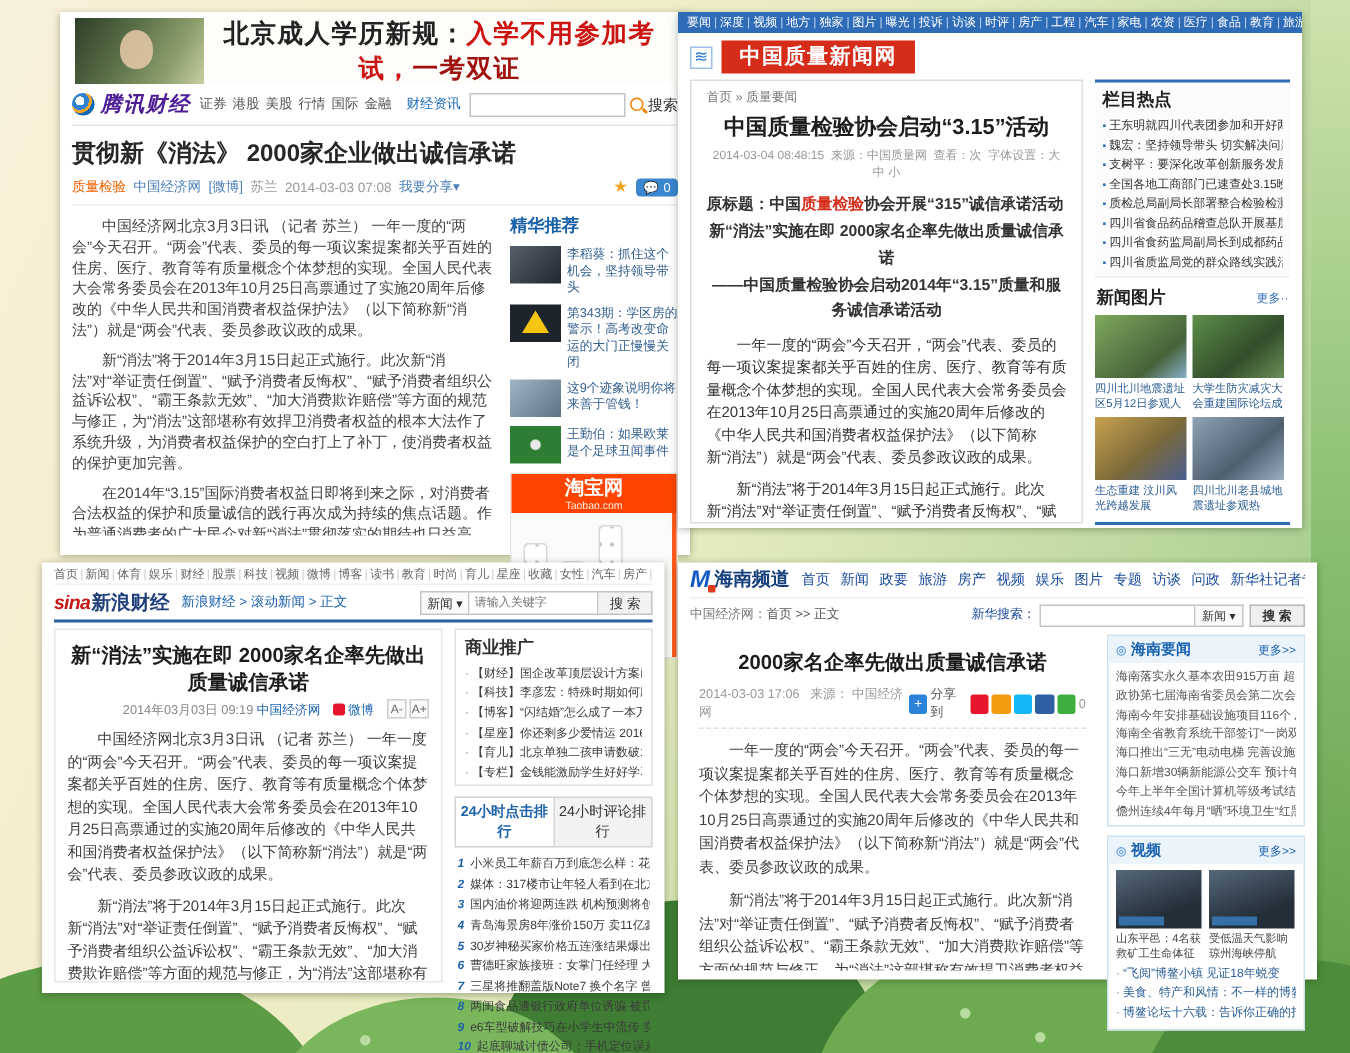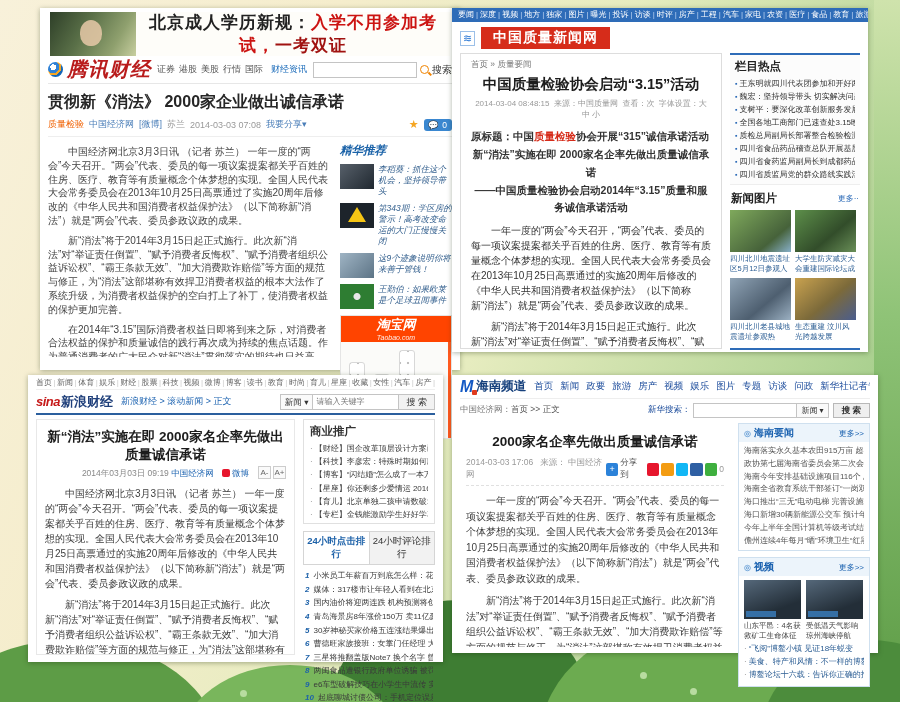--- a/index.html
+++ b/index.html
@@ -23,39 +23,39 @@
   .tl { left:40px; top:8px; width:420px; height:362px; padding:0 8px; }
   .tl-banner { margin:4px 2px 0; height:44px; display:flex; align-items:center; background:#fefdf9; overflow:hidden; }
   .tl-banner-photo { width:86px; height:44px; flex:none; background:linear-gradient(120deg,#2e3f28 0%,#5a7048 40%,#8fa06e 75%,#c8cfa0 100%); position:relative; }
   .tl-banner-photo:after { content:""; position:absolute; left:30px; top:8px; width:22px; height:26px; border-radius:50% 50% 45% 45%; background:#e8c9a8; opacity:.85; }
   .tl-banner-text { flex:1; text-align:center; font-size:17px; font-weight:bold; letter-spacing:1px; color:#222; }
   .tl-banner-text .hl { color:#cc1412; }
   .tl-banner-text .hl2 { color:#a01210; }
   .tl-header { display:flex; align-items:center; height:28px; border-bottom:1px solid #e7e7e7; gap:6px; }
   .tl-logo { display:flex; align-items:center; gap:4px; flex:none; }
   .tl-logo-icon { width:15px; height:15px; border-radius:50%; background:radial-gradient(circle at 35% 35%, #fff 0 3px, #2f82d6 3px 6px, #f5a623 6px 8px, #1467b8 8px); }
-  .tl-logo-text { font-size:20px; font-weight:bold; font-style:italic; color:#b91c1c; letter-spacing:1px; }
+  .tl-logo-text { font-size:14px; font-weight:bold; font-style:italic; color:#4c1d95; letter-spacing:1px; }
   .tl-nav { font-size:9px; color:#555; white-space:nowrap; overflow:hidden; flex:1; }
   .tl-nav a { color:#555; margin-right:4px; cursor:pointer; }
   .tl-nav-hot { font-size:9px; color:#1467b8; flex:none; cursor:pointer; }
   .tl-search { display:flex; align-items:center; gap:3px; flex:none; }
   .tl-search input { width:104px; height:16px; border:1px solid #c4c4c4; font-size:9px; padding:0 3px; }
   .mag { width:9px; height:9px; border:1.5px solid #f08300; border-radius:50%; position:relative; display:inline-block; }
   .mag:after { content:""; position:absolute; left:7px; top:7px; width:4px; height:1.5px; background:#f08300; transform:rotate(45deg); }
   .tl-search .btn { font-size:10px; color:#333; cursor:pointer; }
   .tl-title { font-size:16px; font-weight:bold; color:#262626; margin:8px 0 5px; }
   .tl-meta { font-size:9px; color:#999; display:flex; align-items:center; gap:5px; padding-bottom:5px; border-bottom:1px solid #eee; }
   .tl-meta .tag { color:#f06000; }
   .tl-meta a { color:#4a7eb8; cursor:pointer; }
   .star { color:#f5a623; font-size:11px; }
   .cmt { background:#3a87d0; color:#fff; border-radius:3px; font-size:8.5px; padding:1px 5px; display:inline-flex; align-items:center; gap:3px; cursor:pointer; }
   .tl-cols { display:flex; gap:10px; margin-top:2px; }
   .tl-main { flex:1; height:218px; overflow:hidden; }
   .tl-main p { font-size:10px; line-height:1.38; color:#434343; text-indent:2em; margin:6px 0; }
-  .tl-side { width:112px; flex:none;font-style:italic; }
+  .tl-side { width:112px; flex:none; }
   .tl-side-head { font-size:11.5px; font-weight:bold; color:#1a62a8; margin:4px 0 6px; }
   .tl-item { display:flex; gap:4px; margin-bottom:6px; cursor:pointer; }
   .tl-thumb { width:34px; height:25px; flex:none; }
   .tl-item span.txt { font-size:8.5px; color:#35618f; line-height:1.3; }
   .th1 { background:linear-gradient(135deg,#57606a,#202830); }
   .th2 { background:#1d242b; position:relative; }
   .th2:after { content:""; position:absolute; left:8px; top:4px; border-left:9px solid transparent; border-right:9px solid transparent; border-bottom:15px solid #f6c514; }
   .th3 { background:linear-gradient(135deg,#9fb4c4,#5d7486); }
   .th4 { background:radial-gradient(circle at 50% 50%, #e8e8e8 0 3px, #2e7d32 4px); }
   .tb-ad { margin-top:2px; border:1px solid #e5e5e5; }
@@ -310,26 +310,26 @@
         <div class="np-grid">
           <div class="np-cell">
             <div class="np-img npi1"></div>
             <div class="np-cap">四川北川地震遗址区5月12日参观人数过万</div>
           </div>
           <div class="np-cell">
             <div class="np-img npi2"></div>
             <div class="np-cap">大学生防灾减灾大会重建国际论坛成都举行</div>
           </div>
           <div class="np-cell">
+            <div class="np-img npi3"></div>
+            <div class="np-cap">生态重建 汶川风光跨越发展</div>
+          </div>
+          <div class="np-cell">
             <div class="np-img npi4"></div>
             <div class="np-cap">四川北川老县城地震遗址参观热</div>
-          </div>
-          <div class="np-cell">
-            <div class="np-img npi3"></div>
-            <div class="np-cap">生态重建 汶川风光跨越发展</div>
           </div>
         </div>
       </div>
     </div>
   </div>
 
   <div class="panel bl">
     <div class="bl-topnav"><a>首页</a><i class="sep">|</i><a>新闻</a><i class="sep">|</i><a>体育</a><i class="sep">|</i><a>娱乐</a><i class="sep">|</i><a>财经</a><i class="sep">|</i><a>股票</a><i class="sep">|</i><a>科技</a><i class="sep">|</i><a>视频</a><i class="sep">|</i><a>微博</a><i class="sep">|</i><a>博客</a><i class="sep">|</i><a>读书</a><i class="sep">|</i><a>教育</a><i class="sep">|</i><a>时尚</a><i class="sep">|</i><a>育儿</a><i class="sep">|</i><a>星座</a><i class="sep">|</i><a>收藏</a><i class="sep">|</i><a>女性</a><i class="sep">|</i><a>汽车</a><i class="sep">|</i><a>房产</a><i class="sep">|</i></div>
     <div class="bl-header">
       <div class="sina-logo">

